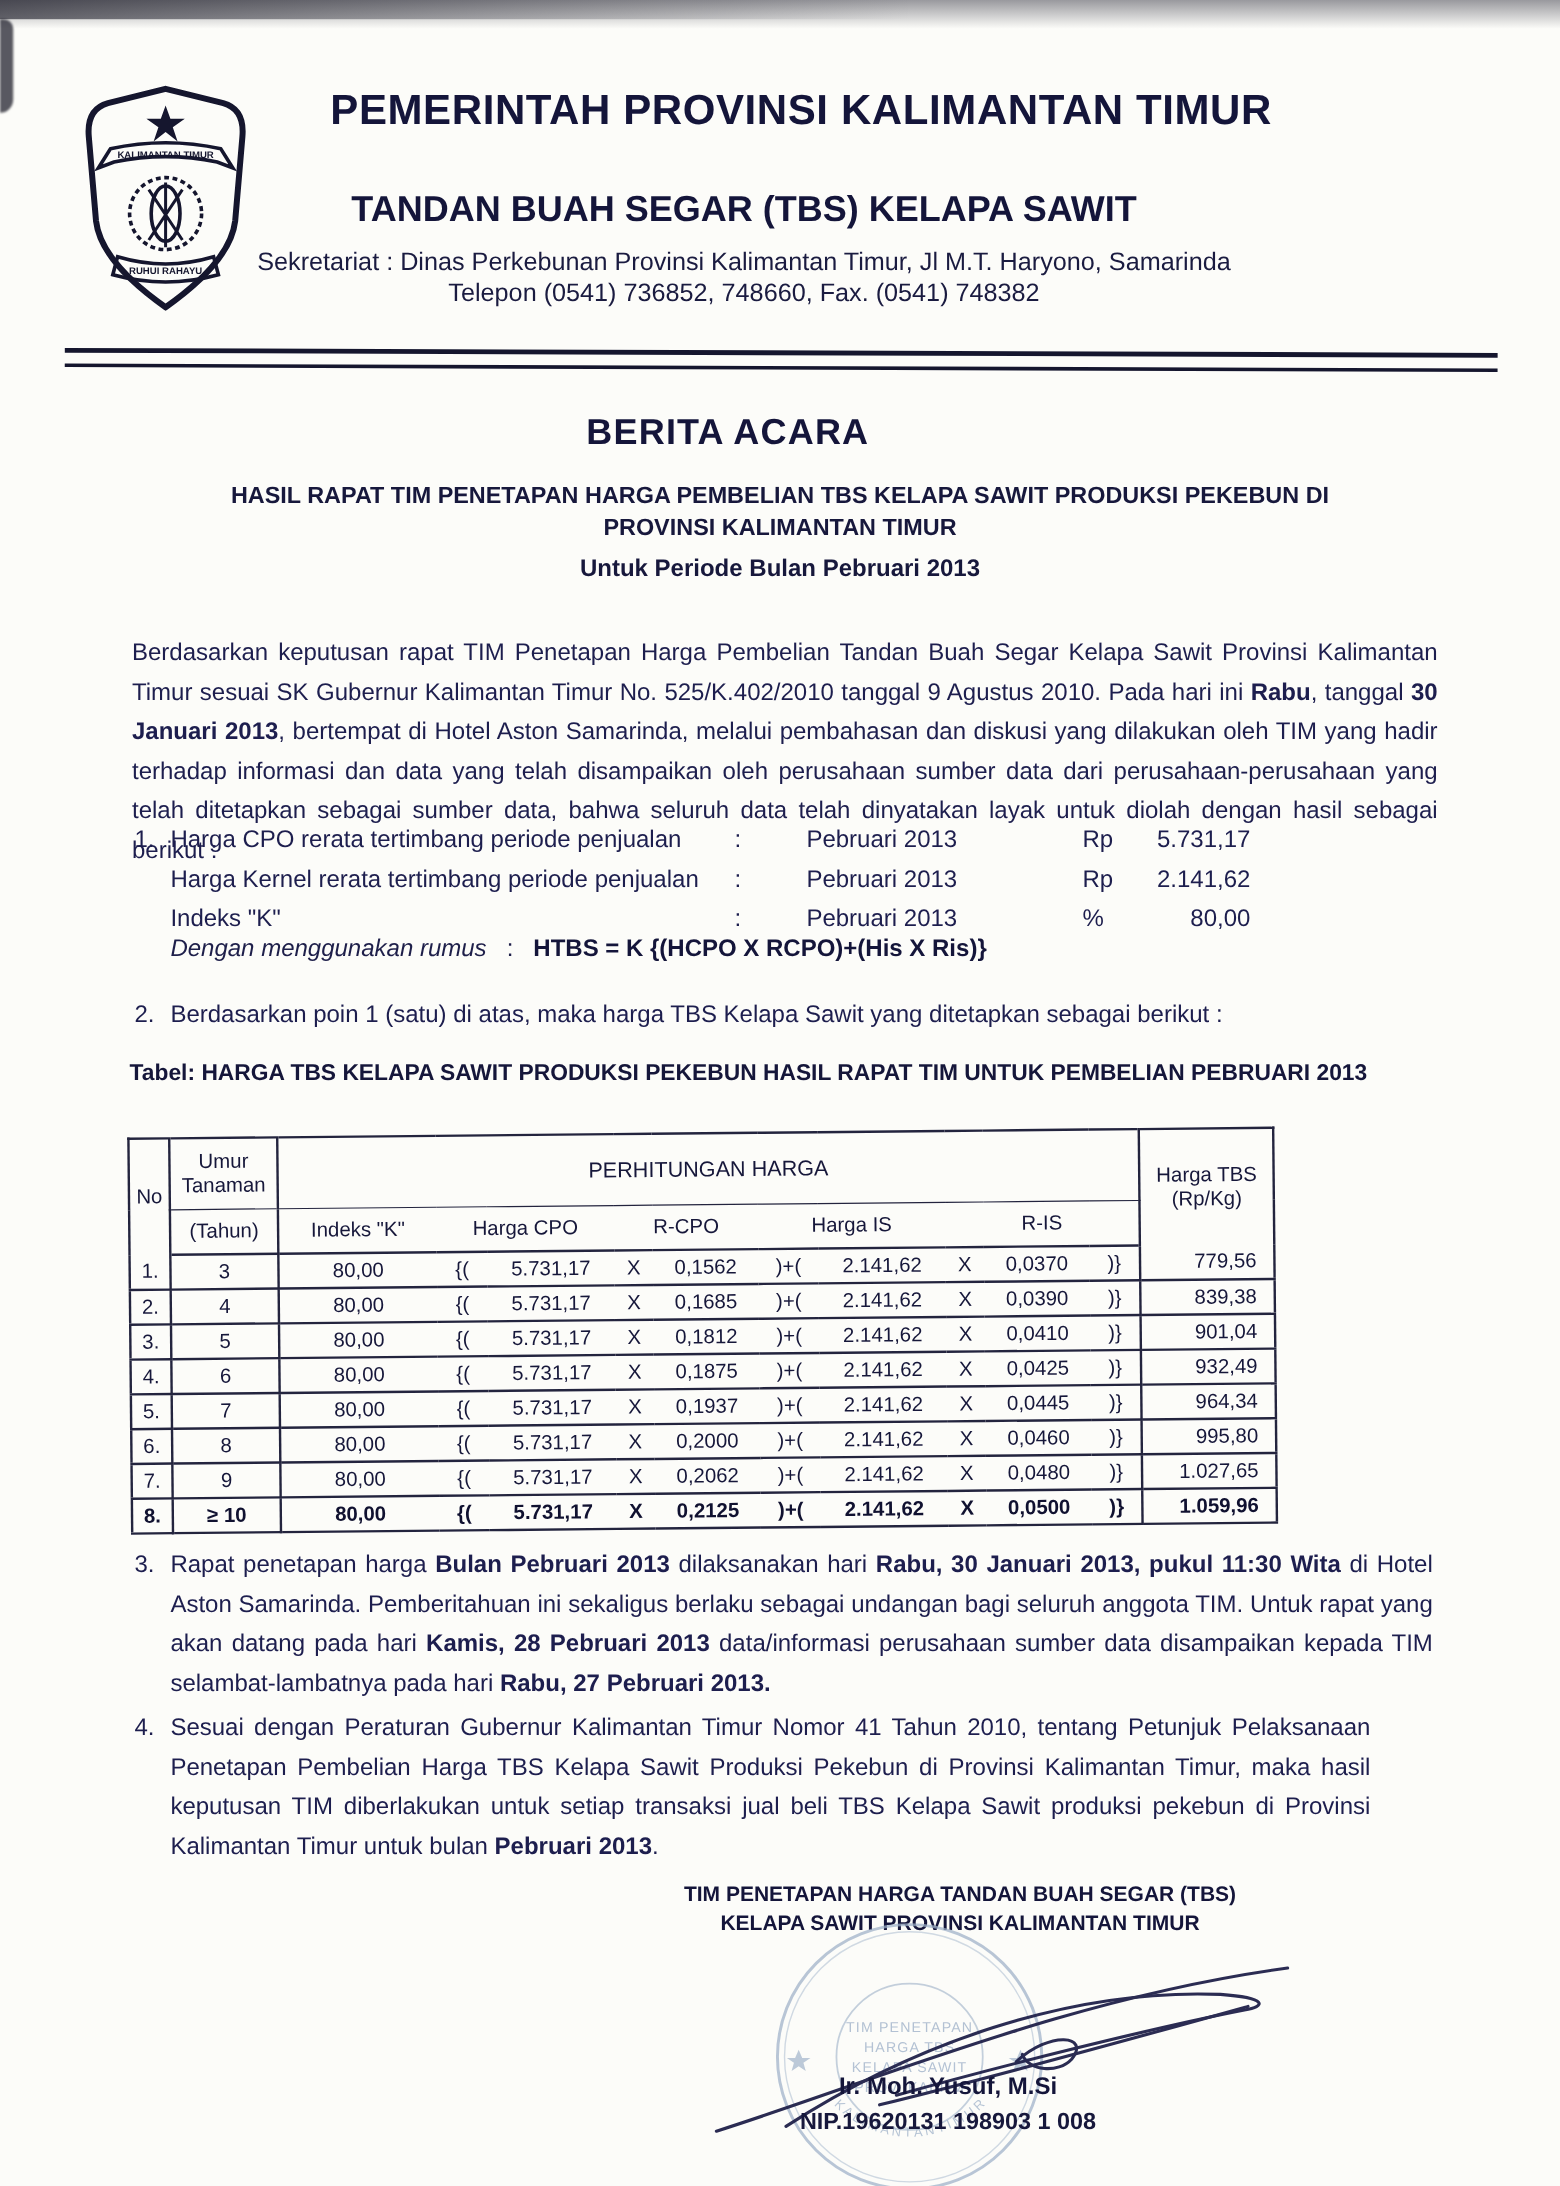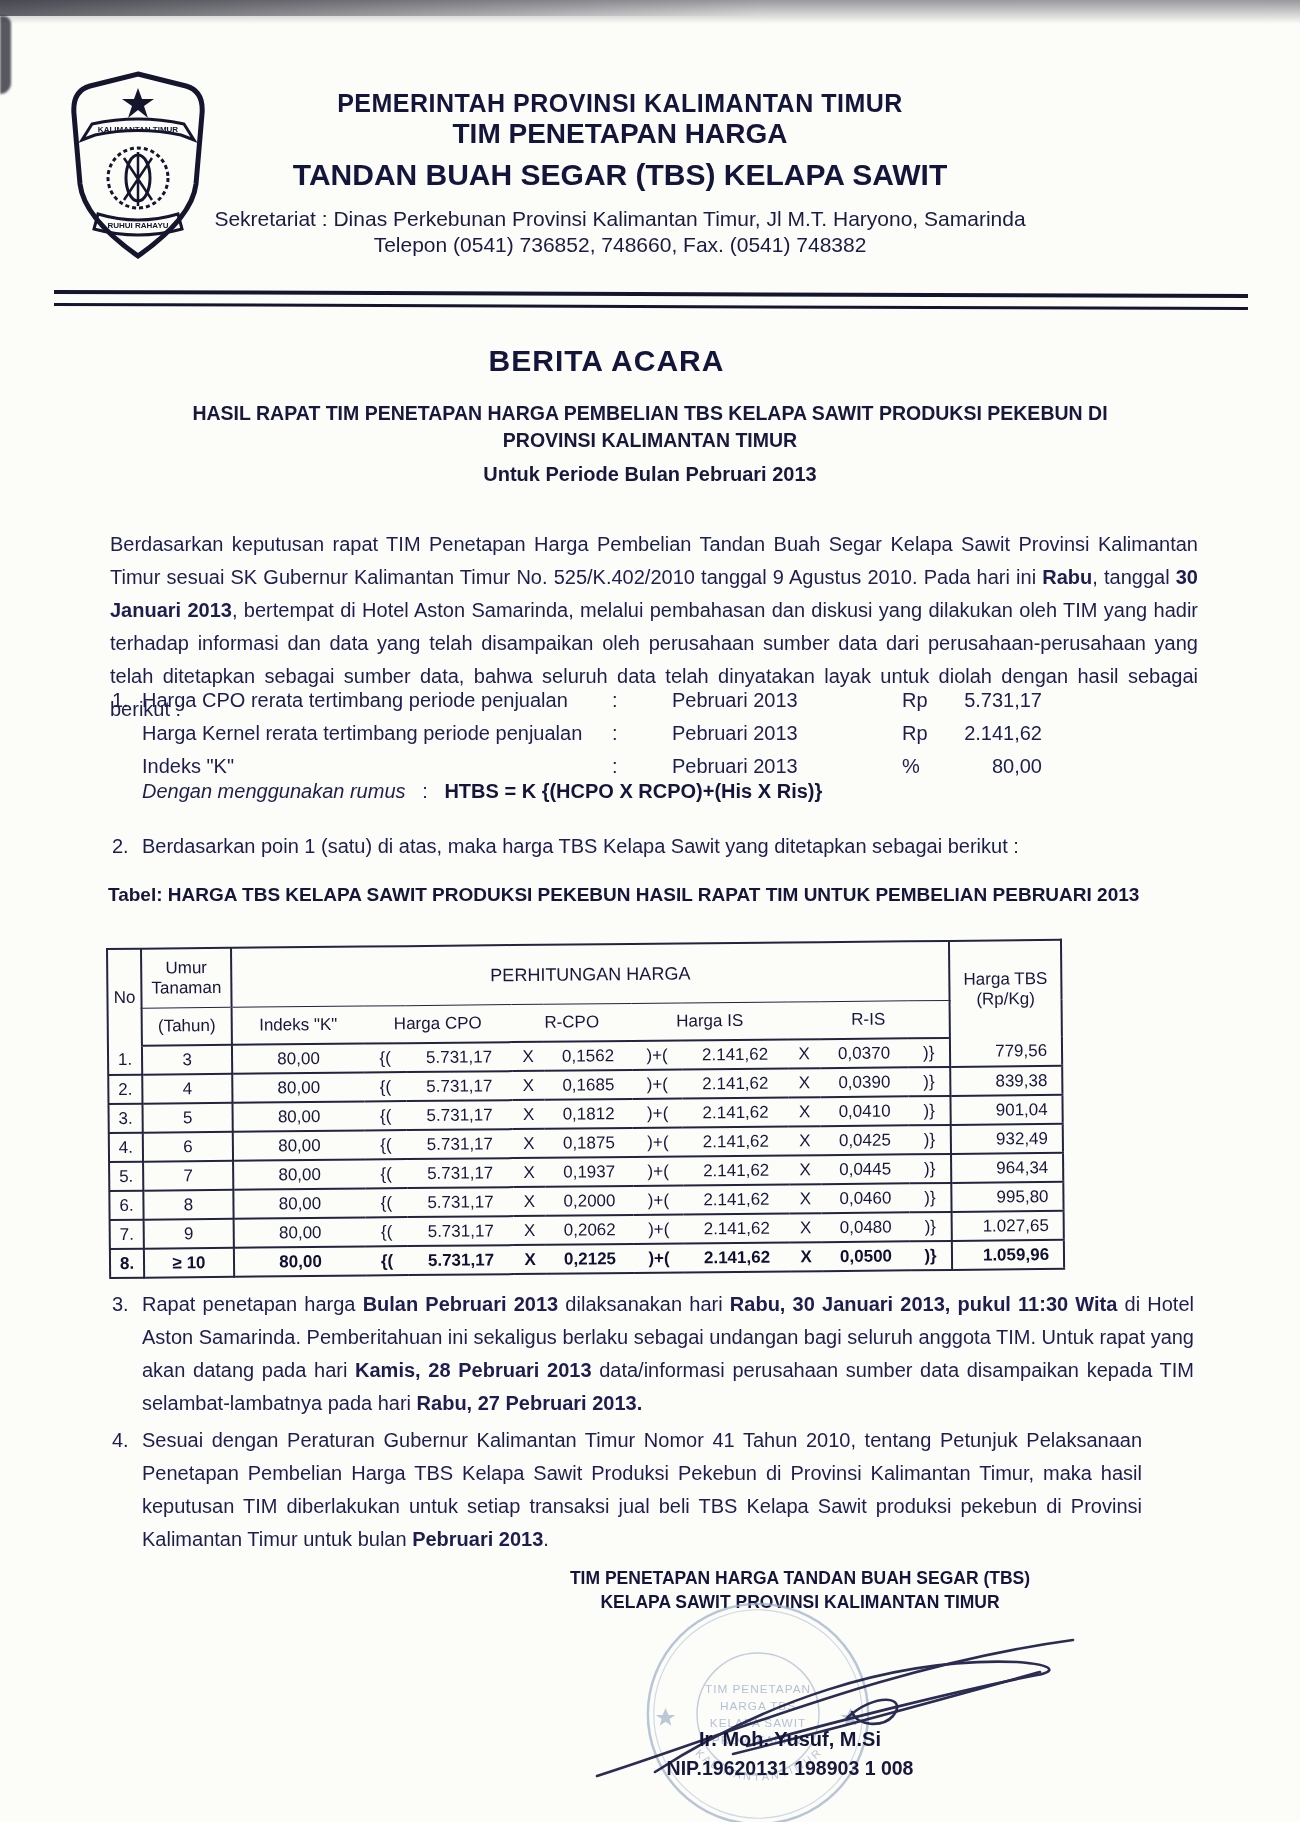--- a/index.html
+++ b/index.html
@@ -13,21 +13,21 @@
   .scan-top{position:absolute;top:0;left:0;width:100%;height:24px;
     background:linear-gradient(180deg,rgba(45,45,58,.48),rgba(45,45,58,0));}
   .scan-top-left{position:absolute;top:0;left:0;width:760px;height:16px;
     background:linear-gradient(90deg,rgba(22,22,34,.62),rgba(22,22,34,0));}
   .corner-blob{position:absolute;top:16px;left:0;width:11px;height:78px;
     background:rgba(25,25,38,.72);border-radius:0 10px 14px 0;filter:blur(1px);}
 
   
   .emblem{position:absolute;left:58px;top:66px;width:160px;height:198px;}
   .lh{position:absolute;left:180px;width:880px;text-align:center;font-weight:bold;color:#14153a;}
-  .lh1{top:89px;font-size:25px;letter-spacing:.5px;}
+  .lh1{top:72px;font-size:35px;letter-spacing:.5px;text-align:right;}
   .lh2{top:118px;font-size:28px;}
   .lh3{top:158px;font-size:30px;}
   .lhs{position:absolute;left:150px;width:940px;text-align:center;color:#1a1b40;font-weight:normal;}
   .lh4{top:207px;font-size:21px;}
   .lh5{top:233px;font-size:21px;}
   .lh6{top:259px;font-size:21px;}
   .rule{position:absolute;left:54px;top:292px;width:1194px;height:9px;
     border-top:4px solid #15162e;border-bottom:3px solid #15162e;transform:rotate(.2deg);}
 
   
@@ -106,21 +106,20 @@
     <path d="M34 58 Q80 48 126 58 L136 74 L123 69 Q80 60 37 69 L24 74 Z" fill="none" stroke="#15162e" stroke-width="3"></path>
     <text x="80" y="66" text-anchor="middle" font-size="8" font-weight="bold" fill="#15162e">KALIMANTAN TIMUR</text>
     <circle cx="80" cy="112" r="30" fill="none" stroke="#15162e" stroke-width="3" stroke-dasharray="4 3"></circle>
     <ellipse cx="80" cy="112" rx="12" ry="23" fill="none" stroke="#15162e" stroke-width="3"></ellipse>
     <path d="M66 92 L94 134 M94 92 L66 134 M80 86 L80 140" stroke="#15162e" stroke-width="2.5" fill="none"></path>
     <path d="M40 148 Q80 160 120 148 L124 163 Q80 175 36 163 Z" fill="none" stroke="#15162e" stroke-width="3"></path>
     <text x="80" y="162" text-anchor="middle" font-size="8" font-weight="bold" fill="#15162e">RUHUI RAHAYU</text>
   </svg>
 
   <div class="lh lh1">PEMERINTAH PROVINSI KALIMANTAN TIMUR</div>
-  <div class="lh lh2">TIM PENETAPAN HARGA</div>
   <div class="lh lh3">TANDAN BUAH SEGAR (TBS) KELAPA SAWIT</div>
   <div class="lhs lh4">Sekretariat : Dinas Perkebunan Provinsi Kalimantan Timur, Jl M.T. Haryono, Samarinda</div>
   <div class="lhs lh5">Telepon (0541) 736852, 748660, Fax. (0541) 748382</div>
   <div class="rule"></div>
 
   <div class="doc-title">BERITA ACARA</div>
   <div class="doc-sub">
     <span>HASIL RAPAT TIM PENETAPAN HARGA PEMBELIAN TBS KELAPA SAWIT PRODUKSI  PEKEBUN DI</span><br>
     <span>PROVINSI KALIMANTAN TIMUR</span>
   </div>

